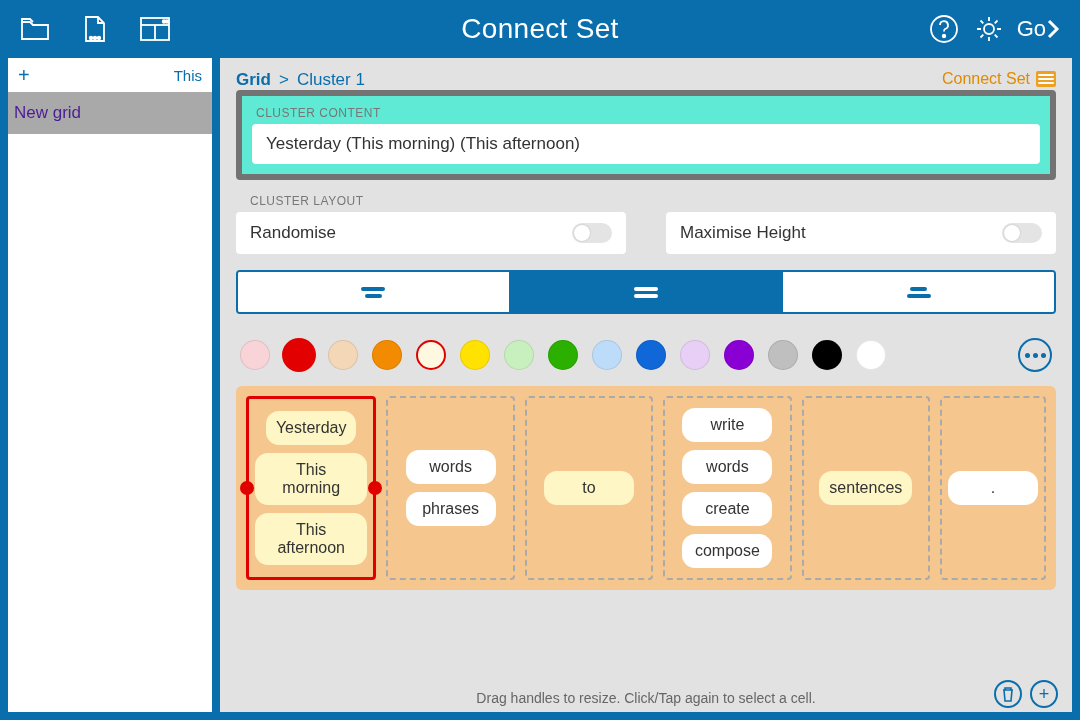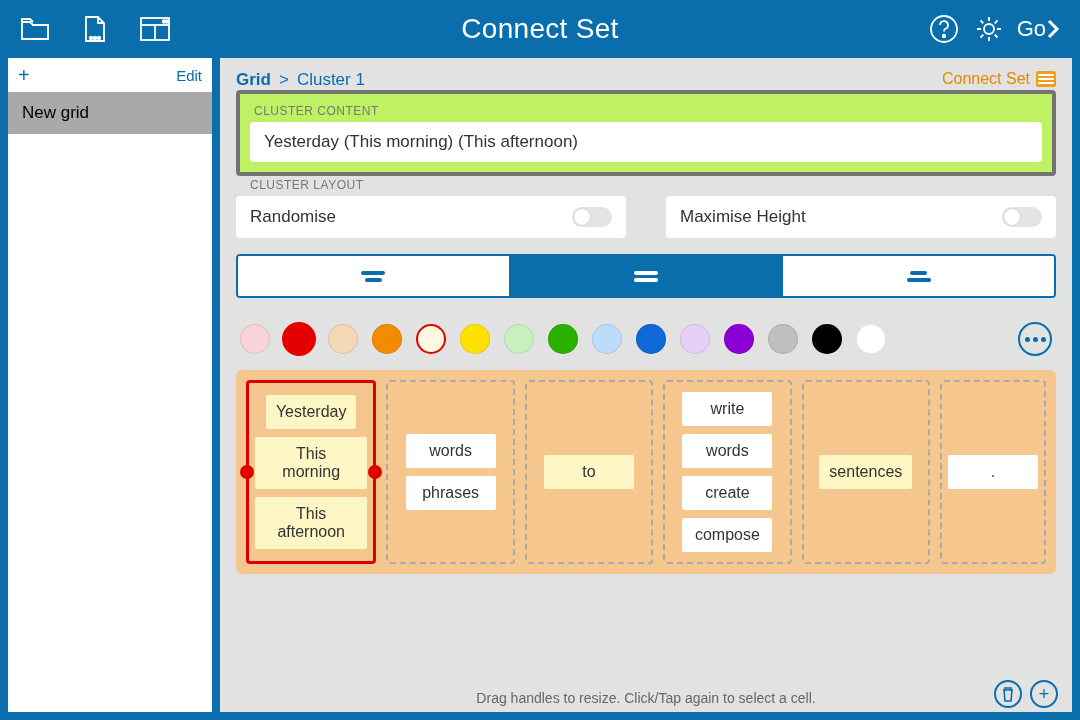--- a/index.html
+++ b/index.html
@@ -16,40 +16,40 @@
   .go-btn svg { margin-left: -2px; }
 
   
   .workspace { flex: 1; display: flex; background: #0a6eac; padding: 0 8px 8px 8px; gap: 8px; }
 
   
   .sidebar { width: 204px; background: #fff; display: flex; flex-direction: column; position: relative; }
   .sidebar-head { height: 34px; display: flex; align-items: center; justify-content: space-between; padding: 0 10px; color: #0a6eac; font-size: 15px; }
   .sidebar-head .add { font-size: 20px; font-weight: 300; cursor: pointer; }
   .sidebar-head .edit { cursor: pointer; }
-  .sidebar-item { height: 42px; background: #a9a9a9; color: #000000; display: flex; align-items: center; padding-left: 14px; font-size: 17px; text-align: center; }
+  .sidebar-item { height: 42px; background: #a9a9a9; color: #4c1d95; display: flex; align-items: center; padding-left: 6px; font-size: 17px; text-align: center; }
   .sidebar-footer { position: absolute; bottom: 0; left: 0; right: 0; height: 46px; display: flex; align-items: center; justify-content: space-between; padding: 0 14px; font-size: 16px; color: #444; }
   .toggle { width: 40px; height: 20px; border-radius: 20px; background: #e4e4e4; position: relative; }
   .toggle::after { content:""; position:absolute; left:2px; top:2px; width:16px; height:16px; background:#fff; border-radius:50%; box-shadow:0 0 2px rgba(0,0,0,.2); }
 
   
   .panel { flex: 1; background: #e2e2e2; position: relative; padding: 12px 16px 32px 16px; overflow: hidden; }
 
   .breadcrumb { display:flex; align-items:center; gap:8px; font-size:17px; }
   .breadcrumb .root { color:#0a6eac; font-weight:700; }
   .breadcrumb .sep { color:#0a6eac; }
   .breadcrumb .leaf { color:#0a6eac; }
   .conn-badge { position:absolute; right:16px; top:12px; color:#e08a00; font-size:16px; display:flex; align-items:center; gap:6px; }
   .conn-badge .sq { width:20px; height:16px; background:#f0a020; border-radius:2px; display:flex; flex-direction:column; justify-content:center; gap:2px; padding:2px; }
   .conn-badge .sq span { height:2px; background:#fff; border-radius:1px; }
 
   .sect-label { font-size:12px; letter-spacing:.5px; color:#777; margin:0 0 4px 14px; }
   .card { background:#fff; border-radius:4px; padding:10px 14px; font-size:17px; color:#333; }
 
-  .content-outer { border:4px solid #737373; border-radius:4px; padding:8px 10px 10px 10px; background:#bef264; margin-bottom:2px; }
+  .content-outer { border:6px solid #737373; border-radius:4px; padding:8px 10px 10px 10px; background:#5eead4; margin-bottom:14px; }
   .content-outer .sect-label { margin-left:4px; margin-top:2px; }
 
   .layout-row { display:flex; gap:40px; margin-bottom:16px;align-items:flex-end; }
   .layout-cell { flex:1; }
   .toggle-field { background:#fff; border-radius:4px; height:42px; display:flex; align-items:center; justify-content:space-between; padding:0 14px; font-size:17px; color:#333; }
 
   .align-wrap { margin-bottom:24px; }
   .align-row { display:flex; border:2px solid #0a6eac; border-radius:4px; overflow:hidden; height:44px; }
   .align-cell { flex:1; display:flex; align-items:center; justify-content:center; background:#fff; cursor:pointer; }
   .align-cell + .align-cell { border-left:2px solid #0a6eac; }
@@ -65,21 +65,21 @@
   .more-dots { margin-left:auto; width:34px; height:34px; border:2px solid #0a6eac; border-radius:50%; display:flex; align-items:center; justify-content:center; gap:3px; cursor:pointer; }
   .more-dots span { width:5px; height:5px; background:#0a6eac; border-radius:50%; }
 
   
   .canvas { background:#f5c78e; border-radius:6px; padding:10px; display:flex; gap:10px; position:relative; min-height:200px; }
   .cluster { flex:1; border:2px dashed #aaa; border-radius:4px; display:flex; flex-direction:column; justify-content:center; align-items:center; gap:8px; padding:10px 6px; position:relative; }
   .cluster.selected { border:3px solid #e00000; }
   .cluster.selected::before, .cluster.selected::after { content:""; position:absolute; width:14px; height:14px; background:#e00000; border-radius:50%; top:50%; transform:translateY(-50%); }
   .cluster.selected::before { left:-9px; }
   .cluster.selected::after  { right:-9px; }
-  .cell { background:#fff; border-radius:2px; padding:8px 10px; font-size:16px; color:#333; min-width:90px; text-align:center; cursor:pointer; }
+  .cell { background:#fff; border-radius:13px; padding:8px 10px; font-size:16px; color:#333; min-width:90px; text-align:center; cursor:pointer; }
   .cell.cream { background:#fef7c5; }
   .hint { position:absolute; left:0; right:0; bottom:6px; text-align:center; font-size:14px; color:#666; }
 
   .panel-actions { position:absolute; right:14px; bottom:4px; display:flex; gap:8px; }
   .circ-btn { width:28px; height:28px; border:2px solid #0a6eac; border-radius:50%; display:flex; align-items:center; justify-content:center; color:#0a6eac; cursor:pointer; font-size:18px; }
 </style>
 </head>
 <body>
 
 <div class="topbar">
@@ -131,21 +131,21 @@
         </svg>
     </div>
   </div>
 </div>
 
 <div class="workspace">
 
   <div class="sidebar">
     <div class="sidebar-head">
       <span class="add">+</span>
-      <span class="edit">Edit</span>
+      <span class="edit">This</span>
     </div>
     <div class="sidebar-item">New grid</div>
   </div>
 
   <div class="panel">
 
     <div class="breadcrumb">
       <span class="root">Grid</span>
       <span class="sep">&gt;</span>
       <span class="leaf">Cluster 1</span>

